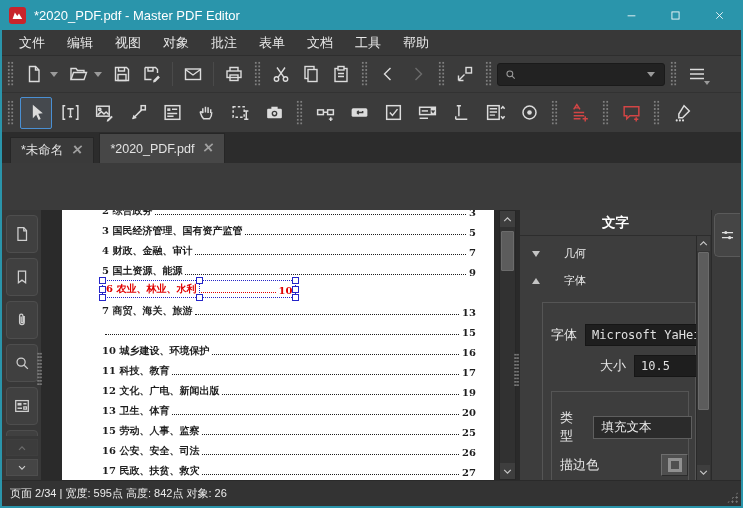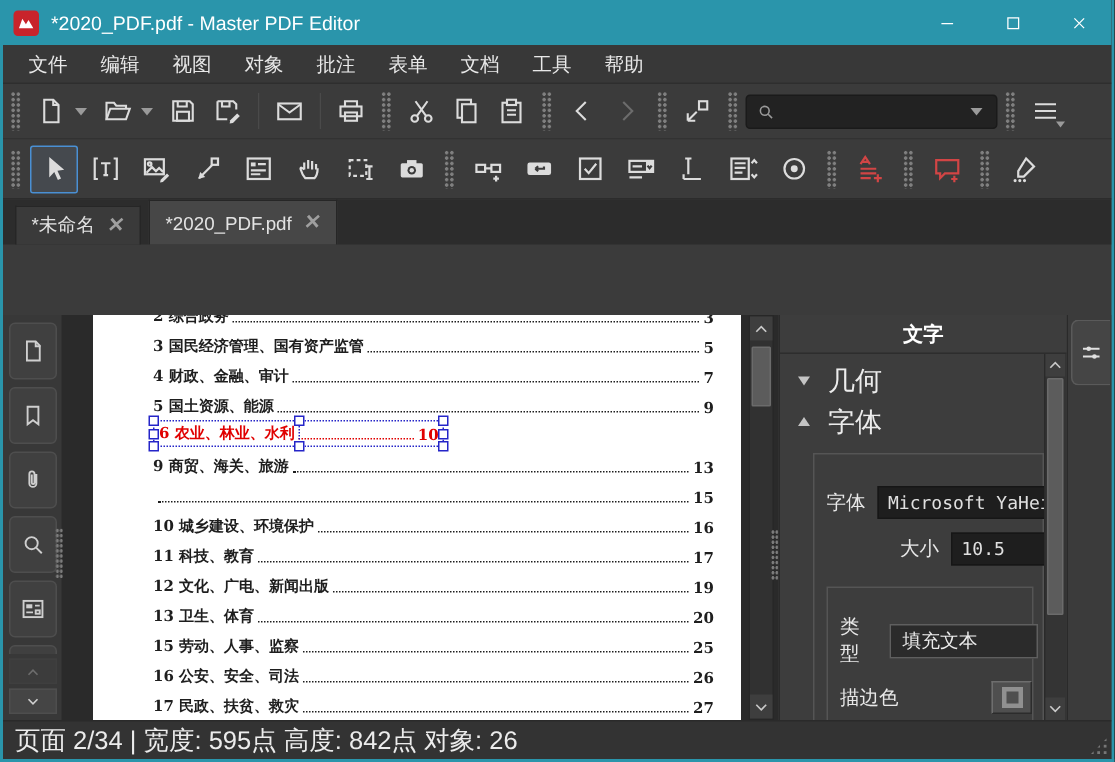--- a/index.html
+++ b/index.html
@@ -95,21 +95,21 @@
   .sb-up { top:0; } .sb-down { bottom:0; }
   .sb-thumb { position:absolute; left:1px; width:13px; background:#5c5c5c; border:1px solid #6b6b6b; border-radius:1px; }
   .vscroll .sb-thumb { top:20px; height:40px; }
   .vscroll .v-grip { right:-4px; }
 
   
   .panel { width:192px; background:#3d3d3d; border-left:1px solid #2a2a2a; position:relative; display:flex; flex-direction:column; }
   .panel-header { height:26px; border-bottom:1px solid #2d2d2d; background:#3d3d3d; color:#fff;
     font-size:13.5px; font-weight:bold; display:flex; align-items:center; justify-content:center; flex:0 0 auto; }
   .panel-body { flex:1; padding:4px 15px 6px 10px; overflow:hidden; position:relative; }
-  .sec-row { height:27px; display:flex; align-items:center; gap:12px; color:#ececec; font-size:18px; padding-left:2px; }
+  .sec-row { height:27px; display:flex; align-items:center; gap:24px; color:#ececec; font-size:11px; padding-left:2px; }
   .tri-down { width:0; height:0; border-left:4.5px solid transparent; border-right:4.5px solid transparent; border-top:6px solid #c4c4c4; }
   .tri-up { width:0; height:0; border-left:4.5px solid transparent; border-right:4.5px solid transparent; border-bottom:6px solid #c4c4c4; }
   .gbox { border:1px solid #555; margin:8px 0 0 12px; padding:12px 6px 10px 8px; }
   .gbox2 { border:1px solid #555; margin:14px 0 0 0; padding:8px 6px 8px 8px; }
   .prow { display:flex; align-items:center; gap:8px; margin:9px 0; color:#e8e8e8; font-size:13px; }
   .pinput { background:#1e1e1e; border:1px solid #161616; color:#e0e0e0;
     font-family:"DejaVu Sans Mono", monospace; font-size:12px; height:22px; display:flex; align-items:center; padding:0 6px; }
   .font-input { flex:1; min-width:0; margin-right:-10px; white-space:nowrap; overflow:hidden; }
   .size-row { justify-content:flex-end; }
   .size-input { width:65px; margin-right:-10px; }
@@ -131,21 +131,21 @@
   .pscroll .sb-thumb { top:16px; height:158px; width:11px; }
 
   
   .tabstrip { width:30px; background:#3b3b3b; border-left:1px solid #2a2a2a; padding-top:3px; }
   .strip-btn { width:26px; height:44px; margin-left:2px; background:#454545; border:1px solid #5a5a5a;
     border-radius:5px 0 0 5px; border-right:none; display:flex; align-items:center; justify-content:center; color:#e0e0e0; }
   .strip-btn svg { width:17px; height:17px; stroke:currentColor; stroke-width:1.5; fill:none; }
 
   
   .statusbar { height:26px; background:#333; border-top:1px solid #2a2a2a; display:flex; align-items:center;
-    padding:0 8px; color:#ececec; font-size:17px; flex:0 0 auto; position:relative; }
+    padding:0 8px; color:#ececec; font-size:11px; flex:0 0 auto; position:relative; }
   .resize-grip { position:absolute; right:2px; bottom:2px; width:13px; height:13px;
     background:radial-gradient(circle, #777 1px, transparent 1.2px); background-size:4.3px 4.3px;
     clip-path:polygon(100% 0, 100% 100%, 0 100%); }
 </style>
 </head>
 <body>
 
 <div class="window">
 
   <div class="titlebar">
@@ -515,21 +515,21 @@
               <span class="h h5"></span>
               <span class="h h6"></span>
               <span class="h h7"></span>
               <span class="h h8"></span>
               <span class="toc-text">6 农业、林业、水利</span>
               <span class="leader"></span>
               <span class="toc-page">10</span>
             </span>
           </div>
           <div class="toc-row">
-            <span class="toc-text">9 商贸、海关、旅游</span>
+            <span class="toc-text">7 商贸、海关、旅游</span>
             <span class="leader"></span>
             <span class="toc-page">13</span>
           </div>
           <div class="toc-row">
             <span class="leader"></span>
             <span class="toc-page">15</span>
           </div>
           <div class="toc-row">
             <span class="toc-text">10 城乡建设、环境保护</span>
             <span class="leader"></span>

